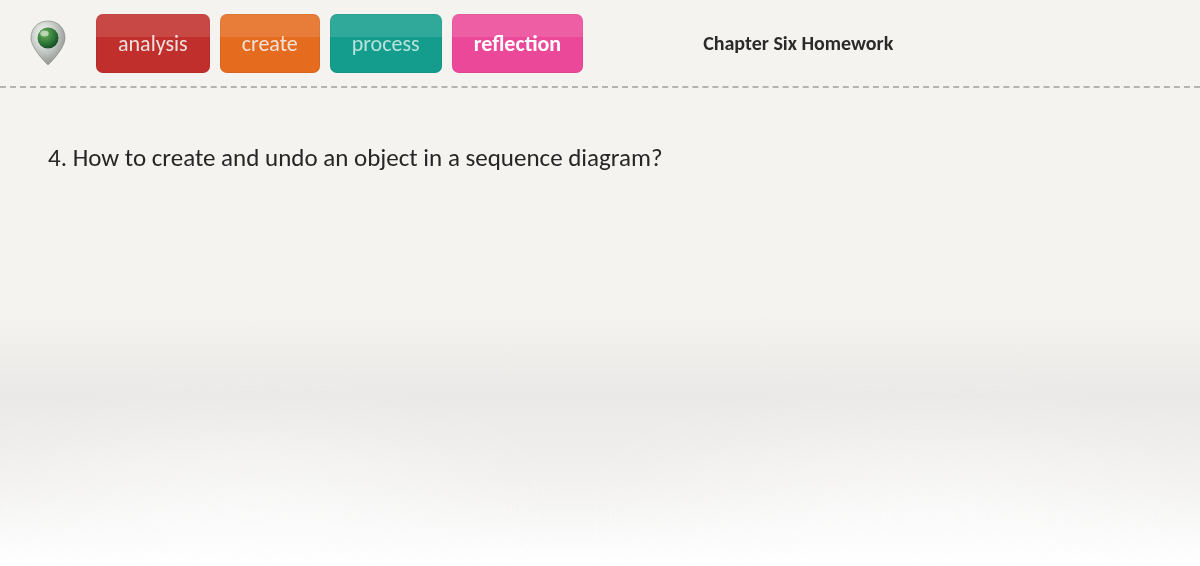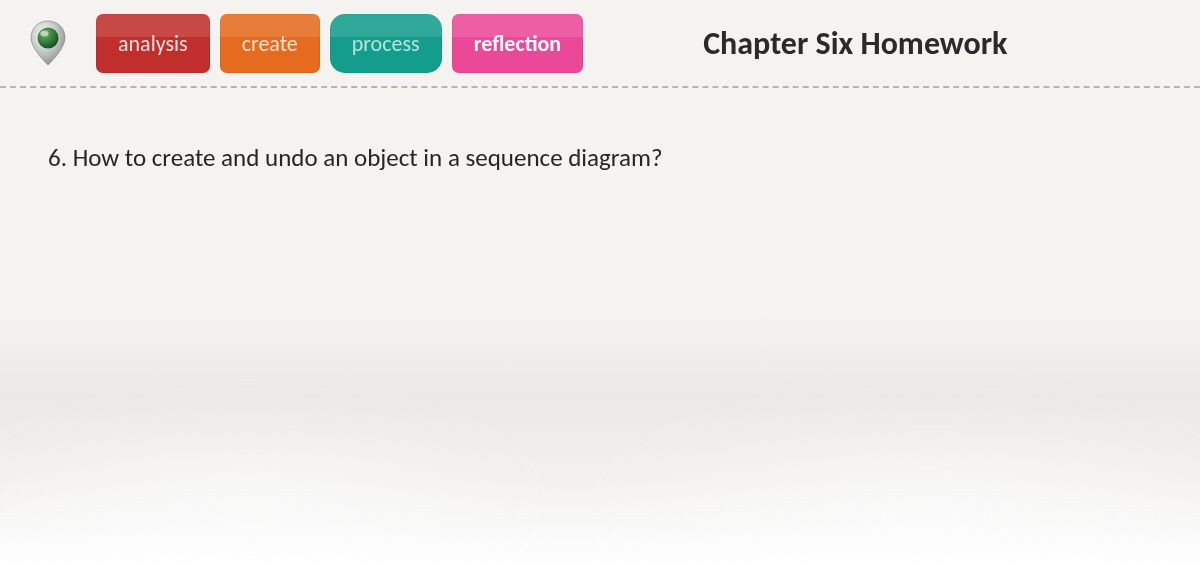--- a/index.html
+++ b/index.html
@@ -75,26 +75,26 @@
     content: "";
     position: absolute;
     top: 0; left: 0; right: 0;
     height: 40%;
     border-radius: 7px 7px 0 0;
     background: rgba(255,255,255,0.12);
     pointer-events: none;
   }
   .tab-analysis { background: #c12f2d; color: #efe1df; }
   .tab-design   { background: #e56b1f; color: #f3e2d7; }
-  .tab-process  { background: #149d8c; color: #b7e3dc; border-radius: 15px; }
+  .tab-process  { background: #149d8c; color: #b7e3dc; }
   .tab-reflection { background: #ec4899; color: #ffffff; font-weight: 600; }
 
   .title {
     margin-left: 120px;
-    font-size: 32px;
+    font-size: 20px;
     font-weight: 700;
     color: #2a2a2a;
   }
 
   .content {
     position: relative;
     z-index: 1;
     padding: 52px 48px 0 48px;
     font-size: 25px;
     line-height: 1.42;
@@ -141,14 +141,14 @@
       <div class="tab tab-reflection">
         <span>reflection</span>
       </div>
     </div>
 
     <div class="title">Chapter Six Homework</div>
   </div>
 </div>
 
 <div class="content">
-  <p>6. How to create and undo an object in a sequence diagram?</p>
+  <p>4. How to create and undo an object in a sequence diagram?</p>
 </div>
 
 </body></html>

